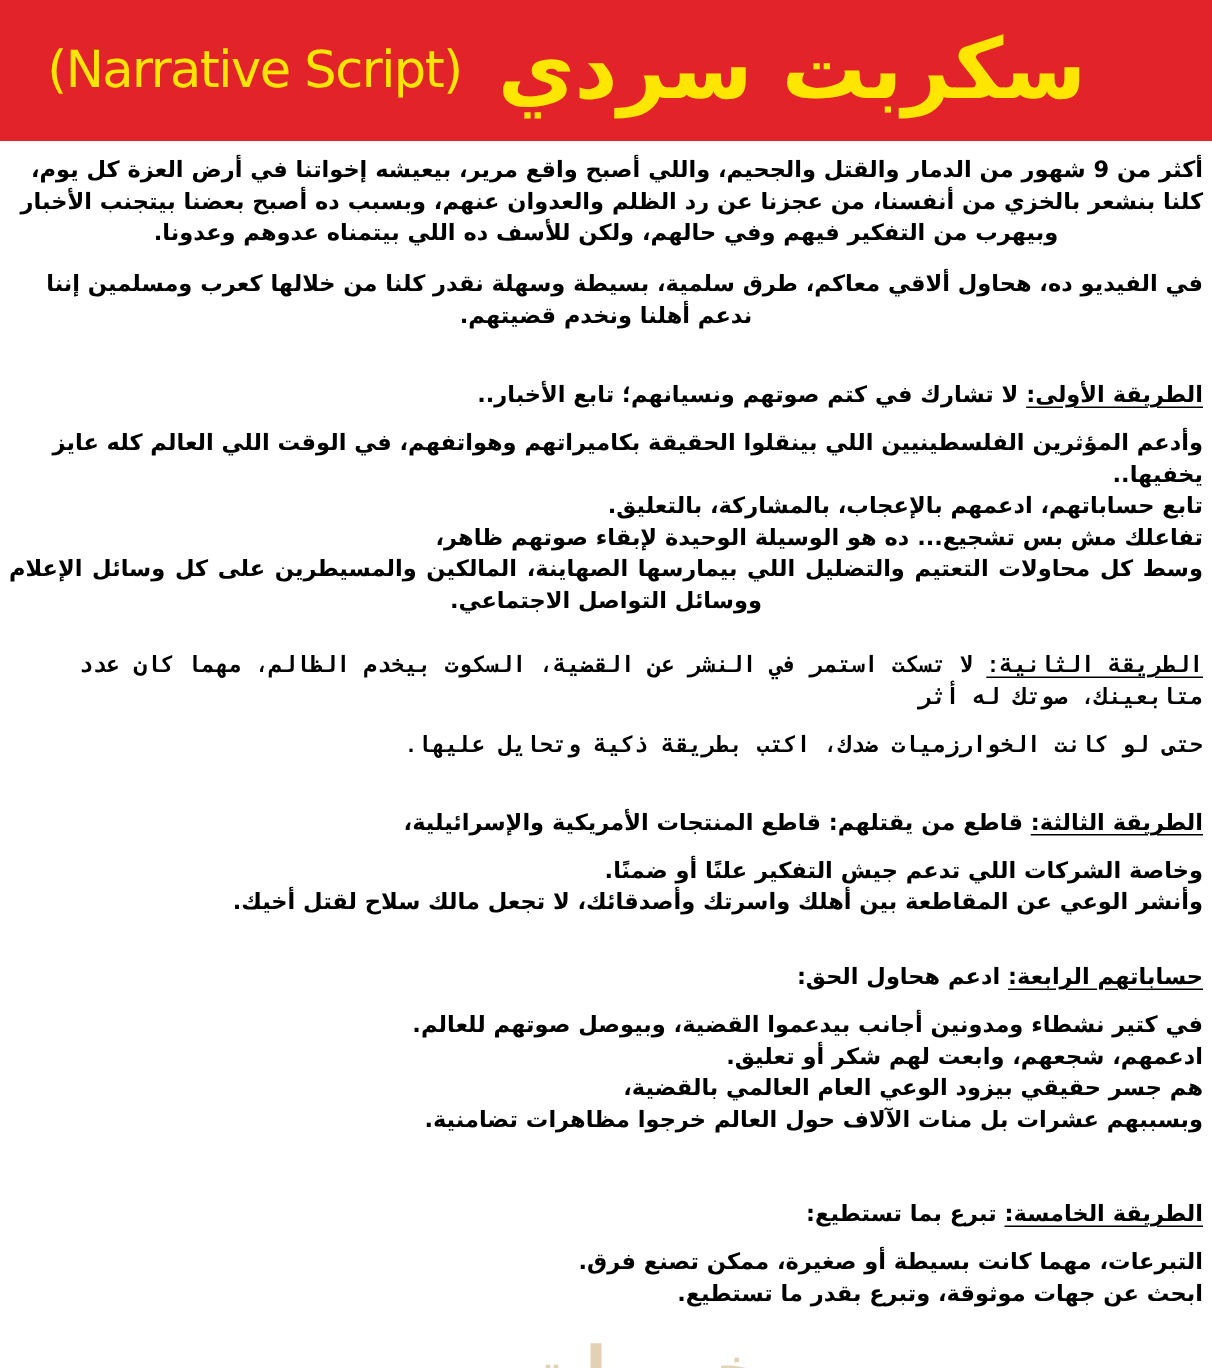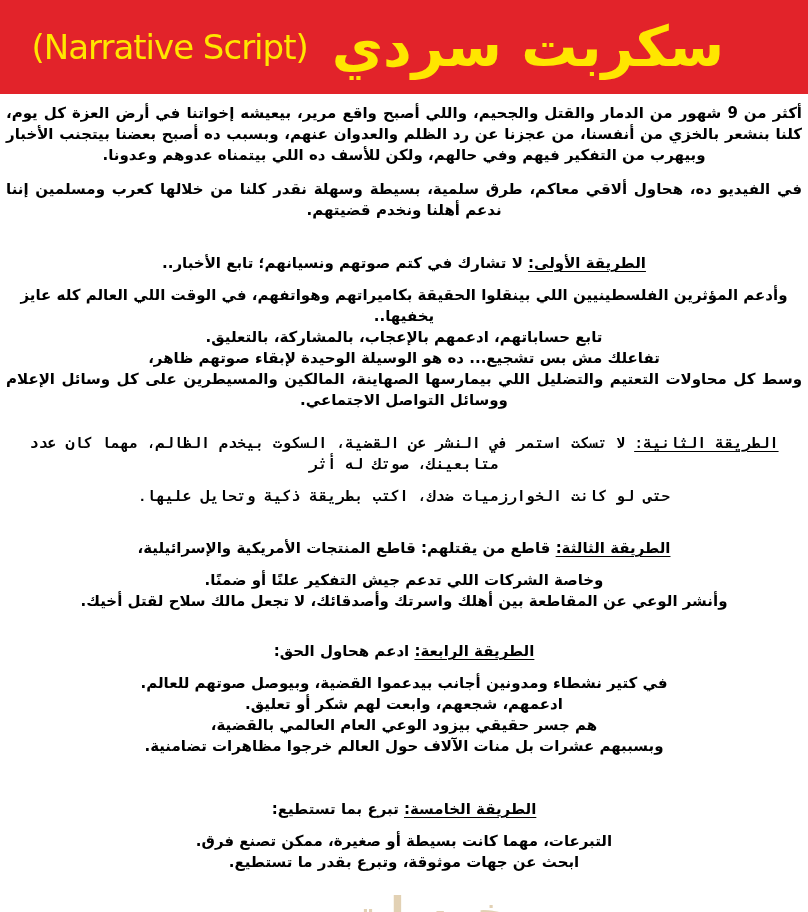--- a/index.html
+++ b/index.html
@@ -21,21 +21,21 @@
         direction:ltr;unicode-bidi:isolate;}
   
   .content{
     position:relative;
     direction:rtl;
     padding:9px 6px 0 6px;box-sizing:border-box;
     font-weight:700;font-size:15px;line-height:21px;
     text-align:center;
     height:818px;
   }
-  .content p{position:relative;margin:0;}
+  .content p{position:relative;margin:0;text-align:right;}
   .intro{text-align:justify;text-align-last:center;}
   .intro + .intro{margin-top:13px;}
   .sec .heading{margin:0 0 11px 0;}
   .sec .u{text-decoration:underline;text-underline-offset:3px;}
   .sec-line{margin:0 0 9px 0;}
   .sec-line.wrap{text-align:justify;text-align-last:center;}
   #sections .sec:nth-of-type(1){margin-top:32px;}
   #sections .sec:nth-of-type(2){margin-top:23px;font-family:Liberation Mono, monospace;}
   #sections .sec:nth-of-type(3){margin-top:30px;}
   #sections .sec:nth-of-type(4){margin-top:29px;}
@@ -79,21 +79,21 @@
 
   <section class="sec">
     <p class="heading"><span class="u">الطريقة الثالثة:</span><span class="hrest"> قاطع من يقتلهم: قاطع المنتجات الأمريكية والإسرائيلية،</span></p>
     <div class="sec-lines">
           <p class="sec-line">وخاصة الشركات اللي تدعم جيش التفكير علنًا أو ضمنًا.</p>
           <p class="sec-line">وأنشر الوعي عن المقاطعة بين أهلك واسرتك وأصدقائك، لا تجعل مالك سلاح لقتل أخيك.</p>
         </div>
   </section>
 
   <section class="sec">
-    <p class="heading"><span class="u">الطريقة الرابعة:</span><span class="hrest"> ادعم هحاول الحق:</span></p>
+    <p class="heading"><span class="u">حساباتهم الرابعة:</span><span class="hrest"> ادعم هحاول الحق:</span></p>
     <div class="sec-lines">
           <p class="sec-line">في كتير نشطاء ومدونين أجانب بيدعموا القضية، وبيوصل صوتهم للعالم.</p>
           <p class="sec-line">ادعمهم، شجعهم، وابعت لهم شكر أو تعليق.</p>
           <p class="sec-line">هم جسر حقيقي بيزود الوعي العام العالمي بالقضية،</p>
           <p class="sec-line">وبسببهم عشرات بل منات الآلاف حول العالم خرجوا مظاهرات تضامنية.</p>
         </div>
   </section>
 
   <section class="sec">
     <p class="heading"><span class="u">الطريقة الخامسة:</span><span class="hrest"> تبرع بما تستطيع:</span></p>

